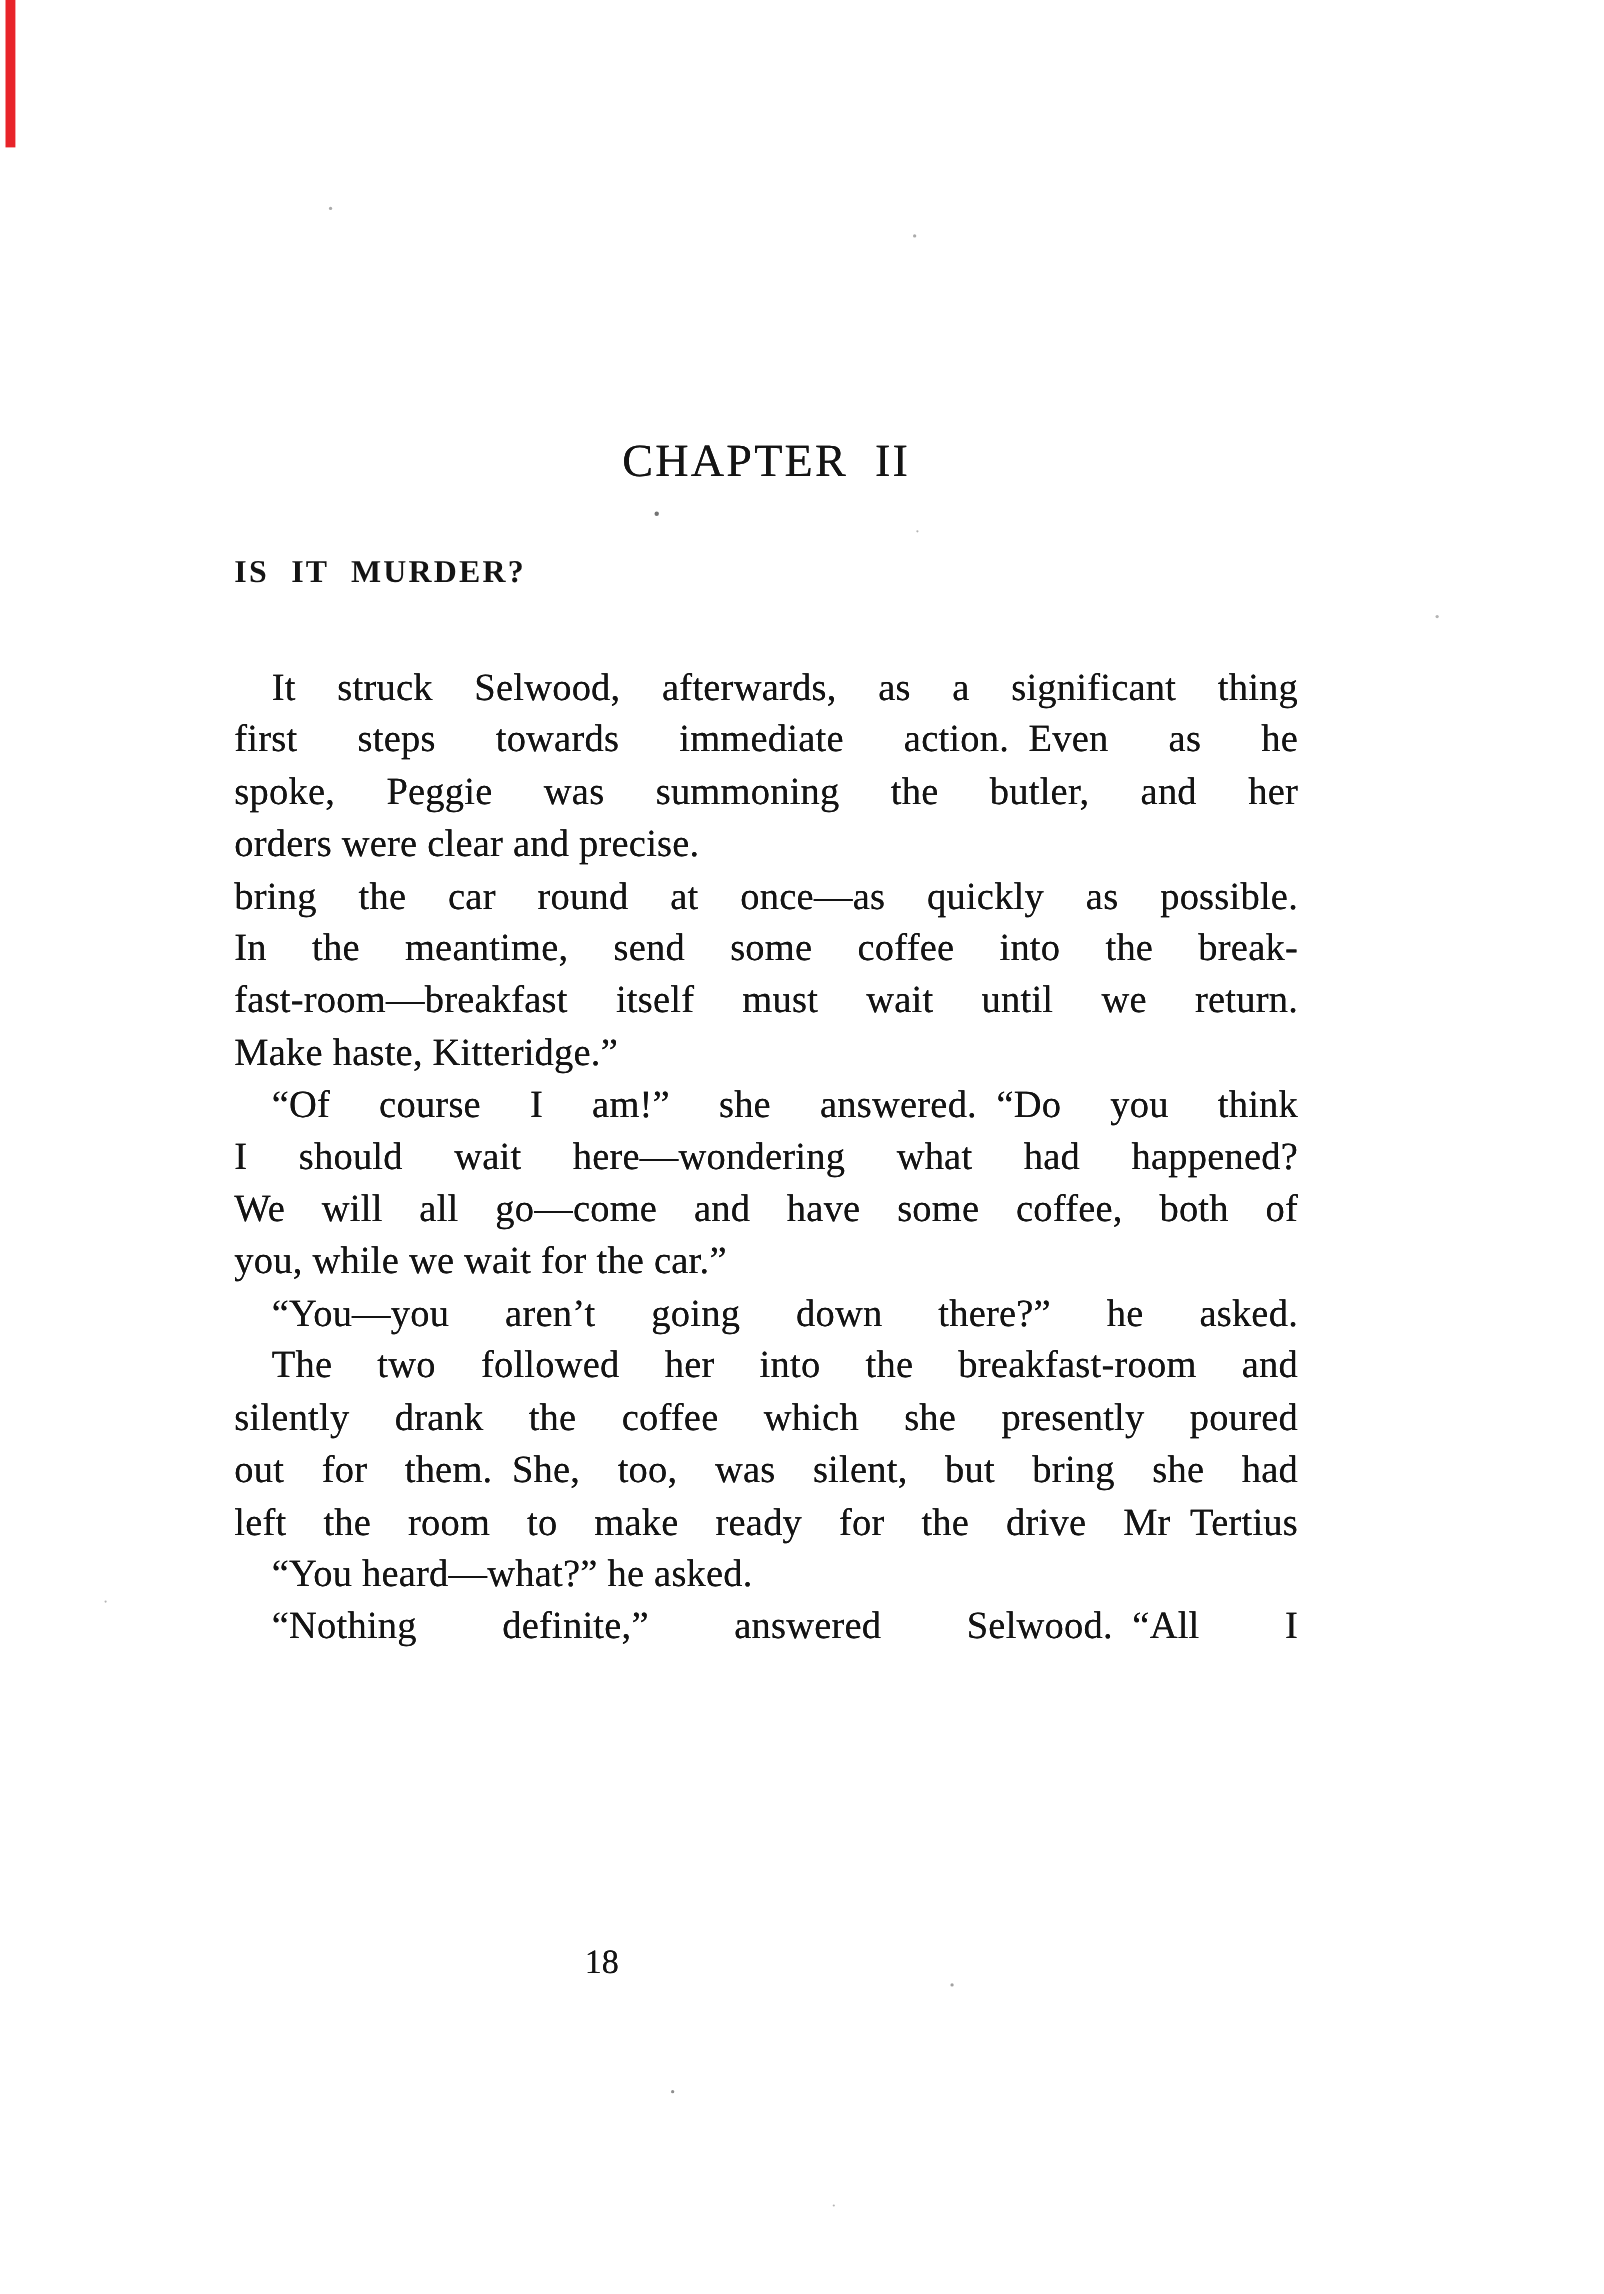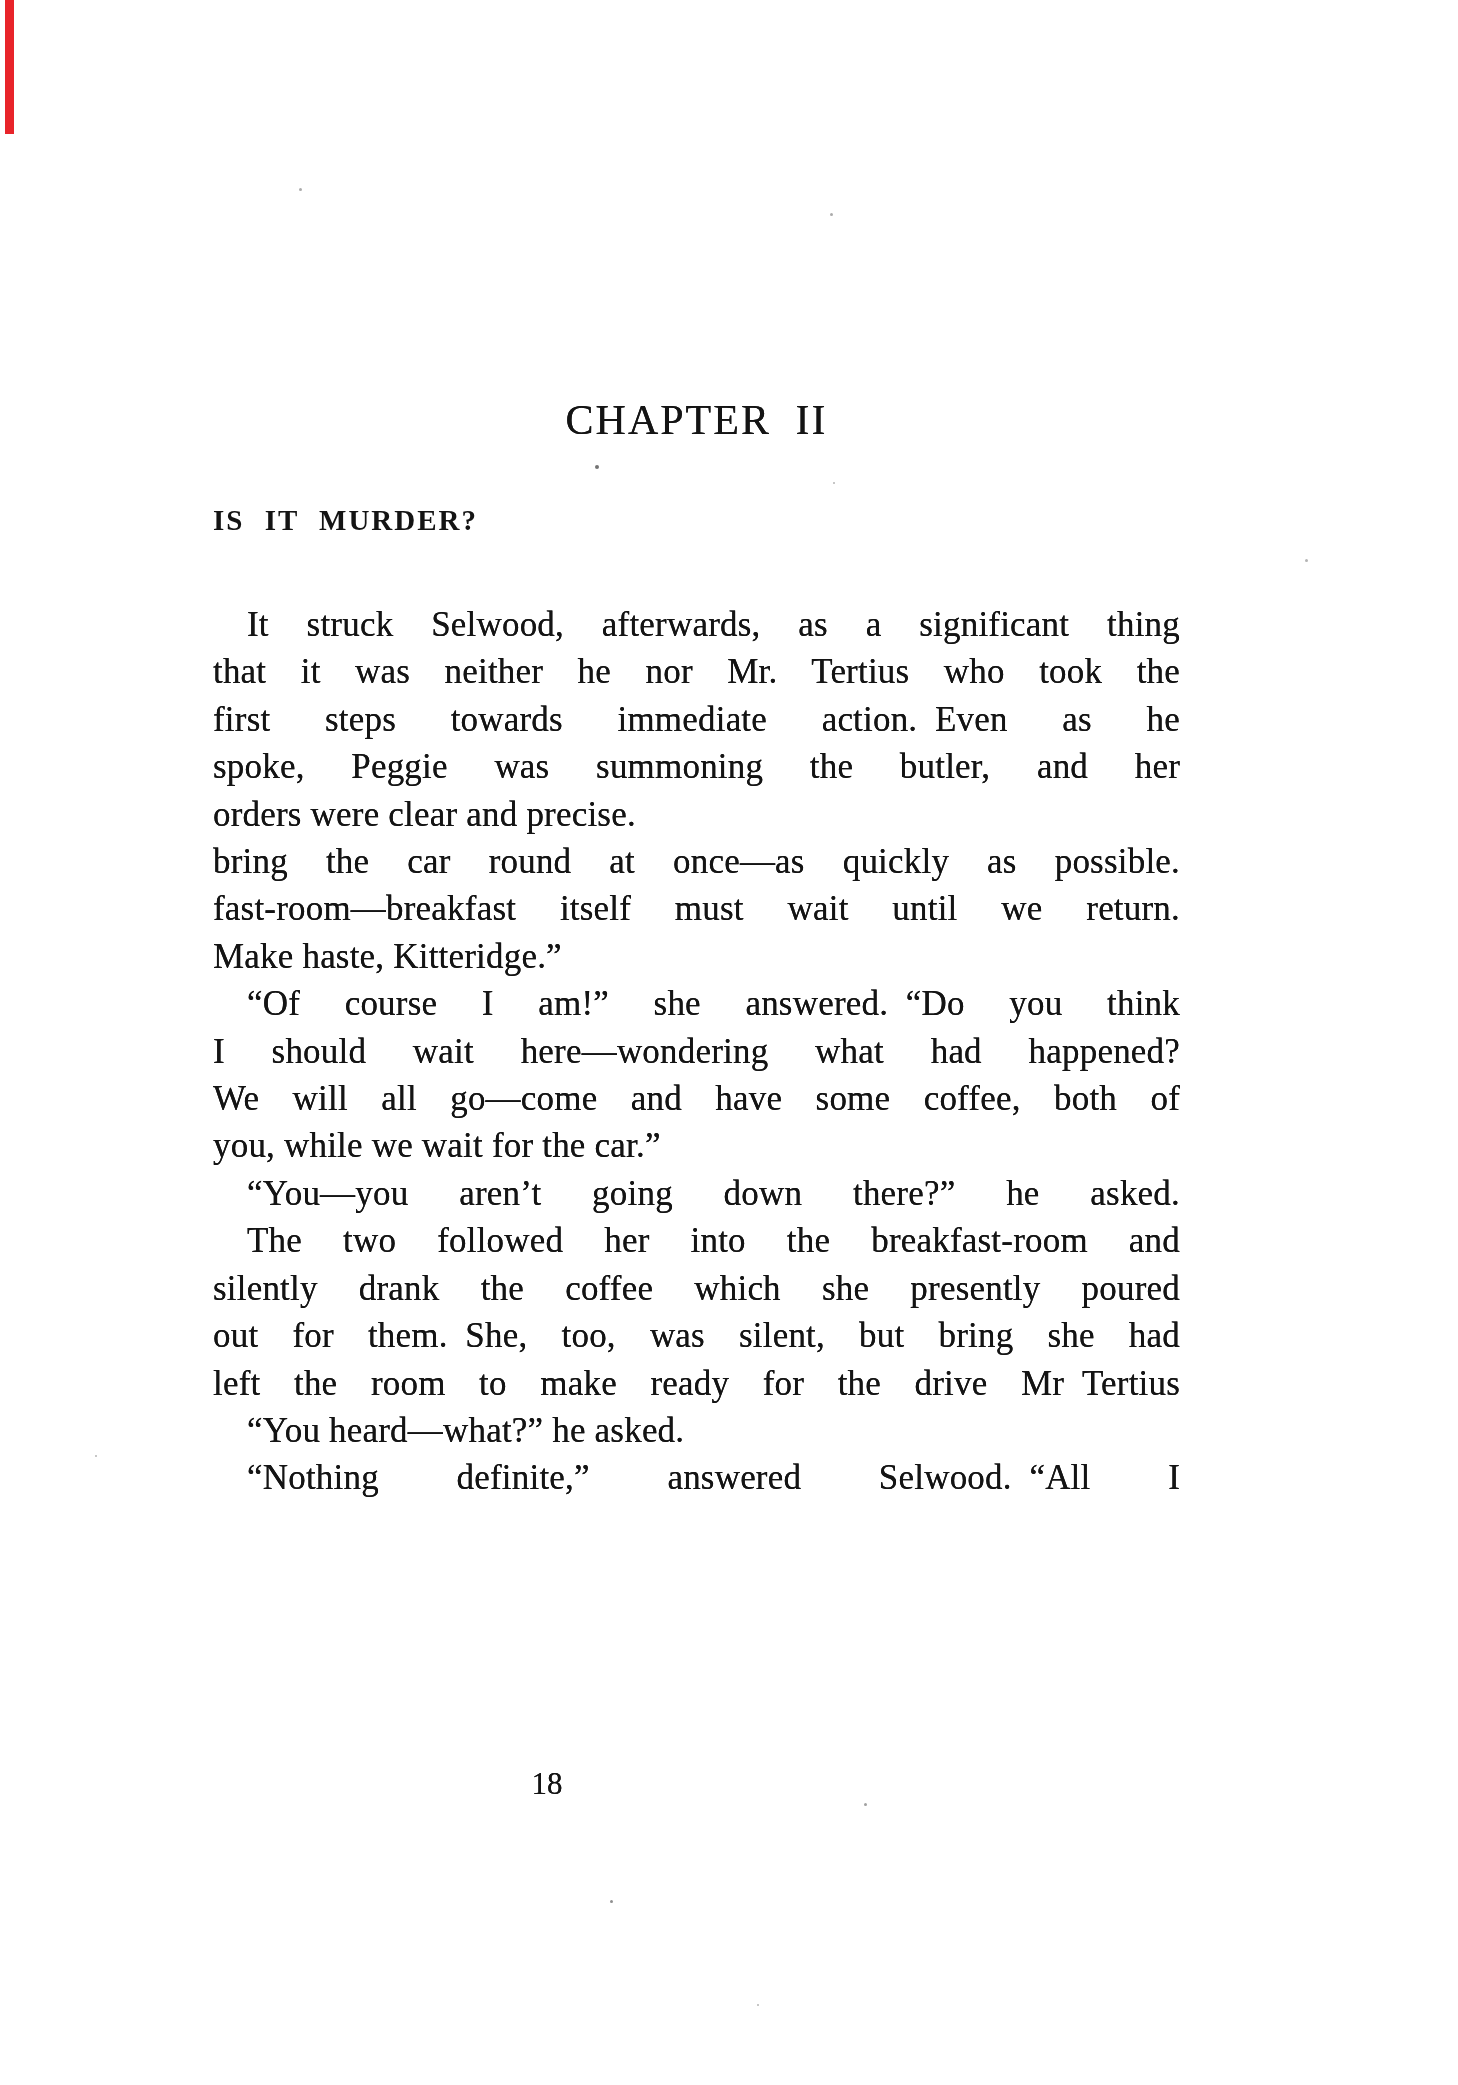--- a/index.html
+++ b/index.html
@@ -70,27 +70,27 @@
 </head>
 <body>
 
 <div class="sheet">
   <div class="edge-strip" style="background: rgb(232, 36, 42);"></div>
   <div class="chapter-heading">CHAPTER II</div>
   <div class="chapter-subtitle">IS IT MURDER?</div>
   <div class="body-text">
       <div class="paragraph">
         <div class="line indent">It struck Selwood, afterwards, as a significant thing</div>
-        <div class="line">that it was neither he nor Mr. Tertius who took the</div>
         <div class="line">first steps towards immediate action. Even as he</div>
         <div class="line">spoke, Peggie was summoning the butler, and her</div>
         <div class="line last">orders were clear and precise.</div>
       </div>
       <div class="paragraph">
         <div class="line">bring the car round at once—as quickly as possible.</div>
+        <div class="line">In the meantime, send some coffee into the break-</div>
         <div class="line">fast-room—breakfast itself must wait until we return.</div>
         <div class="line last">Make haste, Kitteridge.”</div>
       </div>
       <div class="paragraph">
         <div class="line indent">“Of course I am!” she answered. “Do you think</div>
         <div class="line">I should wait here—wondering what had happened?</div>
         <div class="line">We will all go—come and have some coffee, both of</div>
         <div class="line last">you, while we wait for the car.”</div>
       </div>
       <div class="paragraph">

